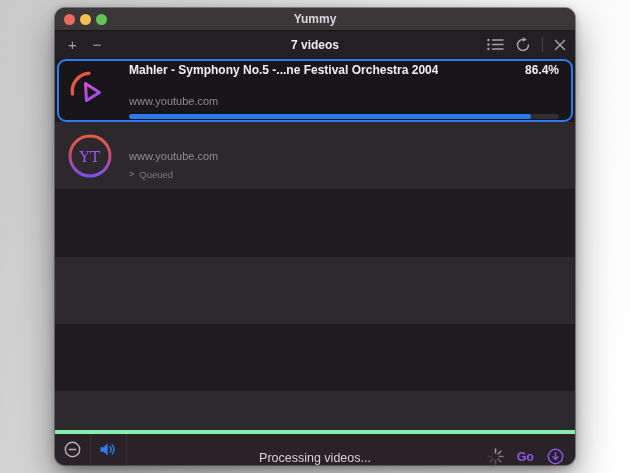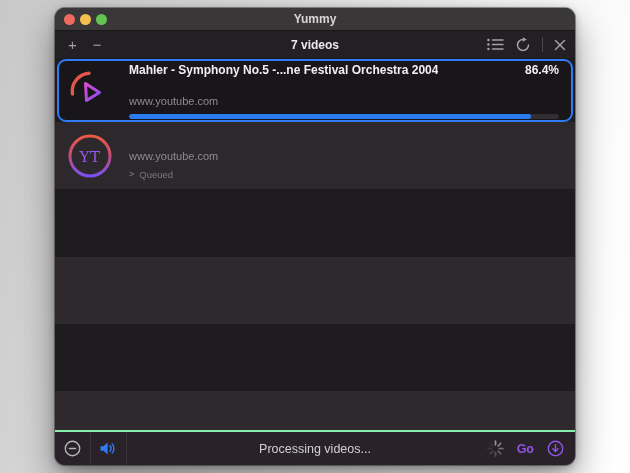--- a/index.html
+++ b/index.html
@@ -46,22 +46,22 @@
   .rbody { flex:1; min-width:0; }
   .rtop { display:flex; justify-content:space-between; align-items:baseline; }
   .rtitle { font-size:12px; font-weight:700; color:#f1eff1; white-space:nowrap; overflow:hidden; }
   .rpct { font-size:12px; font-weight:700; color:#f1eff1; margin-left:10px; flex:none; }
   .rurl { font-size:11px; color:#8e8b8e; margin-top:18px; }
   .rprog { margin-top:7px; height:5px; border-radius:3px; background:#322f32; overflow:hidden; }
   .rfill { height:100%; border-radius:3px; background:#2b7af0; }
   .rqueue { margin-top:7px; font-size:9.5px; color:#7d797d; display:flex; align-items:center; gap:5px; }
   .qchev { font-size:9px; color:#8a868a; }
   
-  .statusbar { flex:none; height:35px; background:#292329; border-top:2px solid #86efac;
-    position:relative; display:flex; align-items:center; justify-content:center; }
+  .statusbar { flex:none; height:35px; background:#292329; border-top:4px solid #86efac;
+    position:relative; display:flex; align-items:flex-end; justify-content:center; }
   .sb-left { position:absolute; left:0; top:0; bottom:0; display:flex; align-items:stretch; }
   .sb-cell { display:flex; align-items:center; justify-content:center; width:35px; }
   .sb-sep { width:1px; background:#383239; }
   .sb-msg { font-size:12.5px; color:#d2d0d2; }
   .sb-right { position:absolute; right:11px; display:flex; align-items:center; gap:13px; }
   .go { font-size:12.5px; font-weight:700; color:#8f55e6; background:none; border:none; padding:0;
     font-family:"Liberation Sans",sans-serif; cursor:default; }
 </style>
 </head>
 <body>

